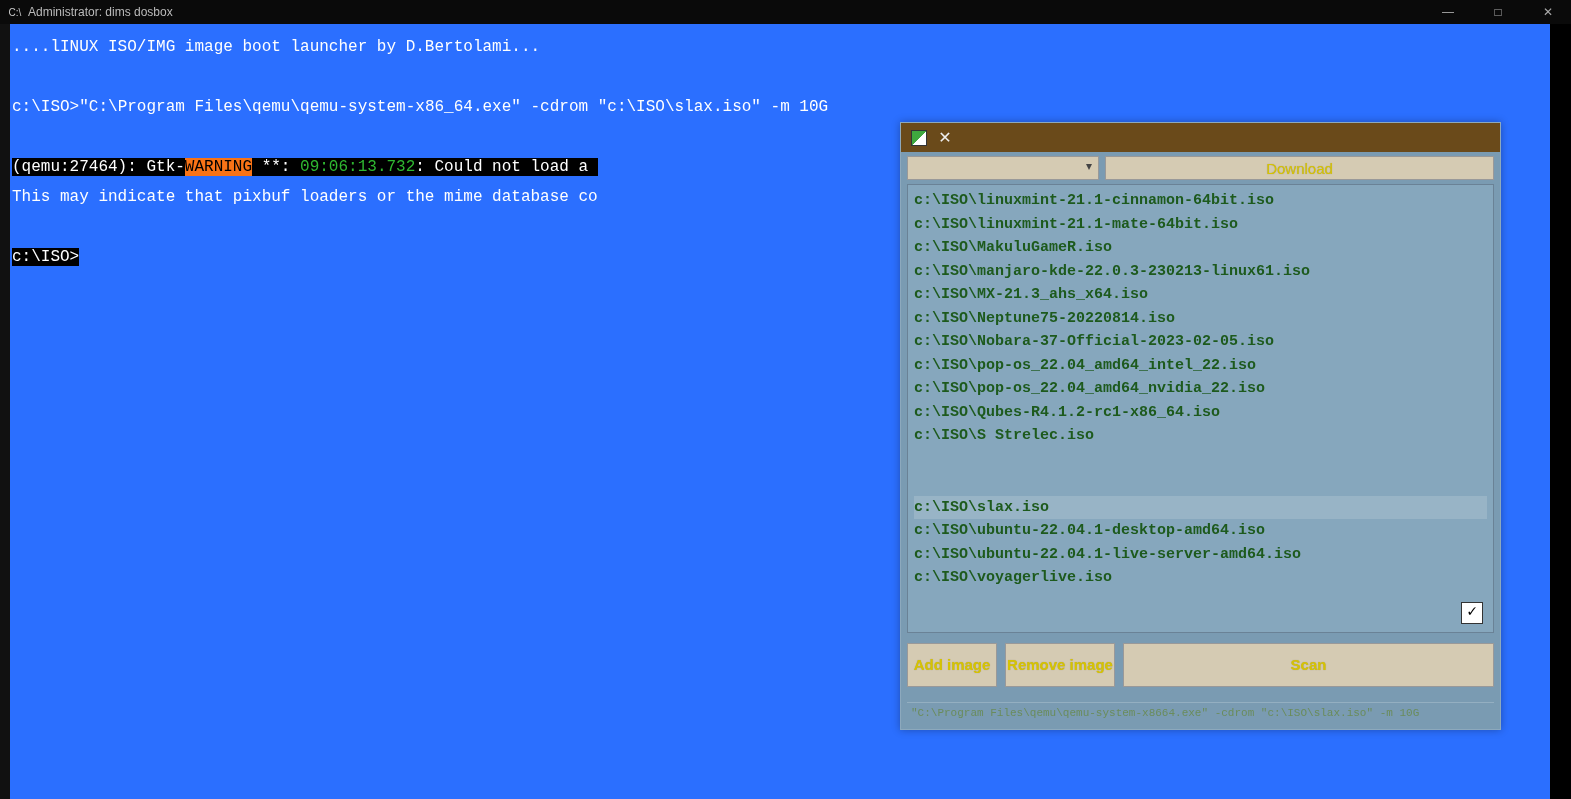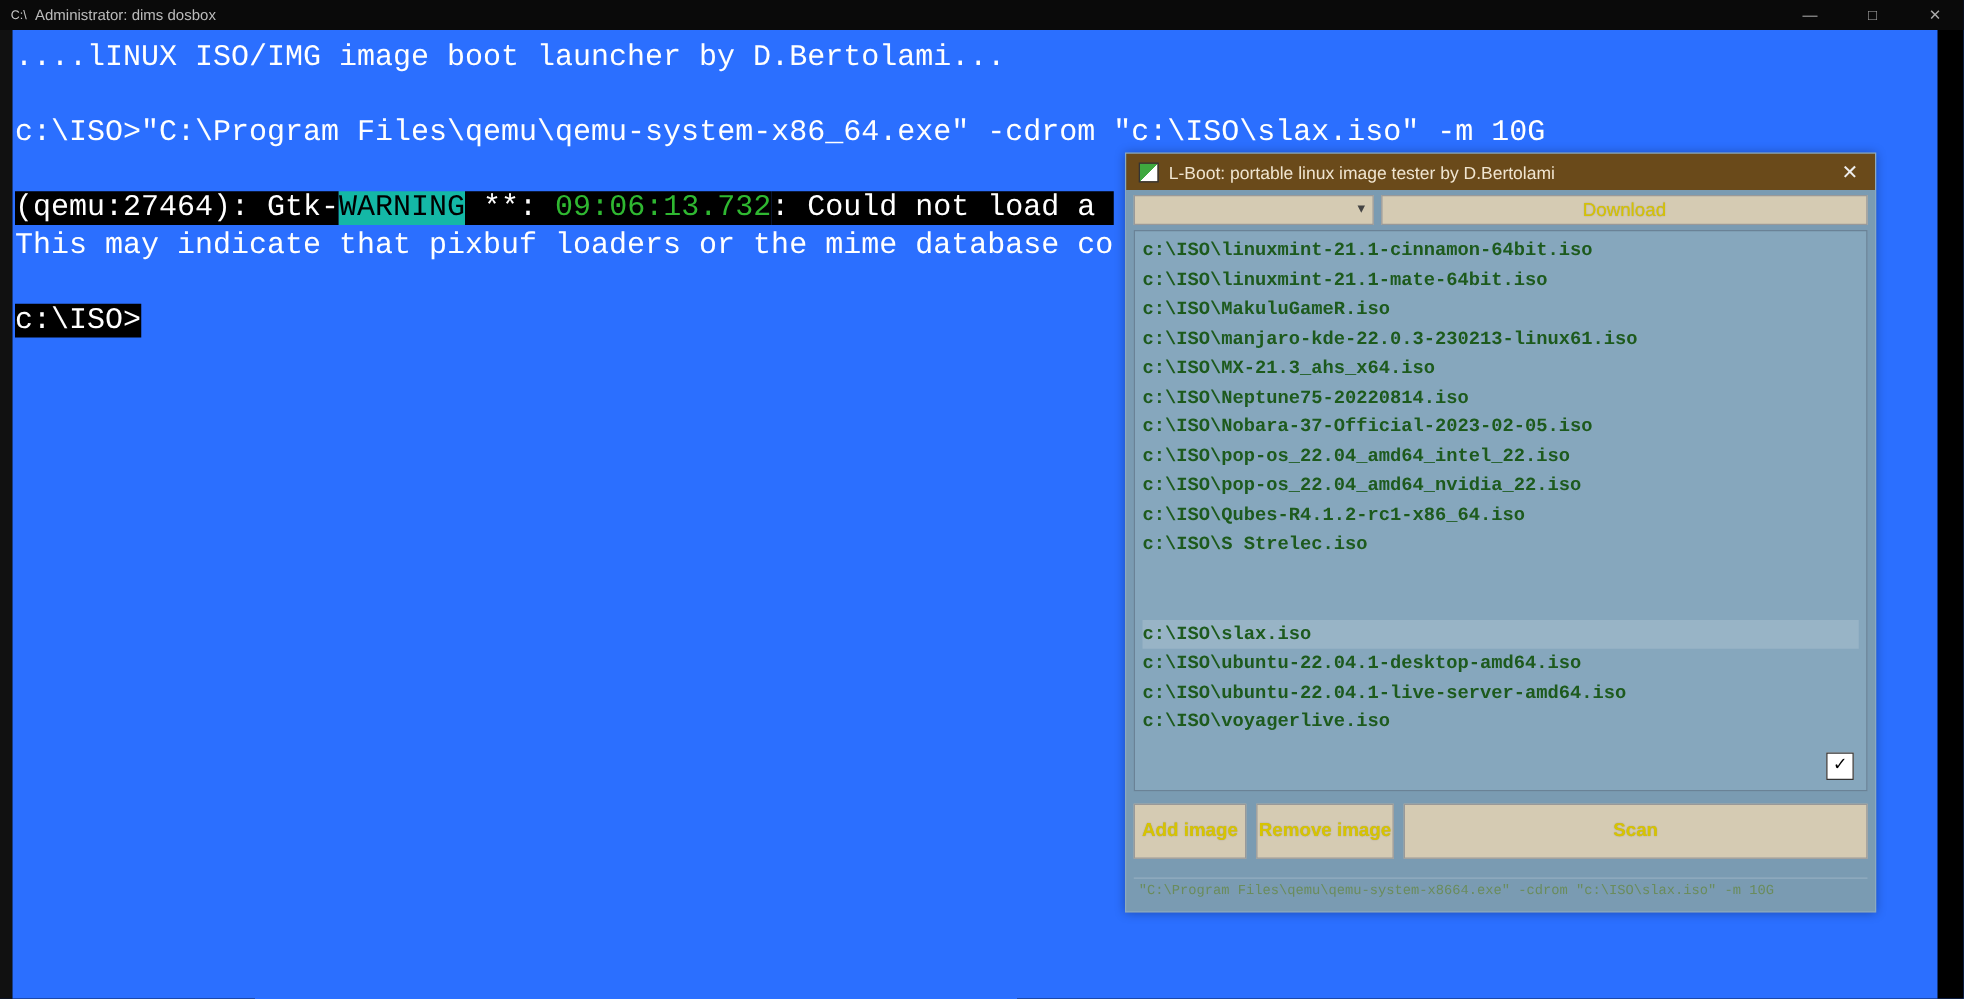--- a/index.html
+++ b/index.html
@@ -46,38 +46,38 @@
       color: #aaa;
       font-family: 'Segoe UI Symbol', sans-serif;
       cursor: pointer;
     }
     .terminal {
       background: #2b6fff;
       width: 1540px;
       height: 775px;
       margin-left: 10px;
       padding: 8px 0;
-      font-size: 24px;
+      font-size: 16px;
       line-height: 30px;
       color: #fff;
       position: relative;
     }
     .desk-edge {
       position: absolute;
       left: 0;
       top: 24px;
       width: 10px;
       height: 775px;
       background: #111;
       color: #888;
       font-size: 11px;
     }
     .tline { white-space: pre; padding-left: 2px; }
     .t-black-bg { background: #000; color: #fff; }
-    .t-yellow-bg { background: #14b8a6; color: #000; }
+    .t-yellow-bg { background: #f97316; color: #000; }
     .t-green { color: #2fb831; }
     .hlspan { display: inline; }
 
     
     .lboot {
       position: absolute;
       left: 900px;
       top: 122px;
       width: 601px;
       height: 608px;
@@ -232,21 +232,20 @@
   <div class="tline">&nbsp;</div>
   <div class="tline"><span class="hlspan t-black-bg">(qemu:27464): Gtk-</span><span class="hlspan t-yellow-bg">WARNING</span><span class="hlspan t-black-bg"> **: </span><span class="hlspan t-black-bg t-green">09:06:13.732</span><span class="hlspan t-black-bg">: Could not load a </span></div>
   <div class="tline">This may indicate that pixbuf loaders or the mime database co</div>
   <div class="tline">&nbsp;</div>
   <div class="tline"><span class="hlspan t-black-bg">c:\ISO&gt;</span></div>
 </div>
 
 <div class="lboot">
   <div class="lboot-title">
     <span class="lboot-title-icon"></span>
-    <span class="lboot-title-text">L-Boot: portable linux image tester by D.Bertolami</span>
     <span class="lboot-close">✕</span>
   </div>
   <div class="lboot-toolbar">
     <div class="lboot-dropdown"></div>
     <div class="lboot-download-btn">Download</div>
   </div>
   <div class="lboot-list" id="iso-list">
 
     <div class="lboot-item">c:\ISO\linuxmint-21.1-cinnamon-64bit.iso</div>
       <div class="lboot-item">c:\ISO\linuxmint-21.1-mate-64bit.iso</div>

